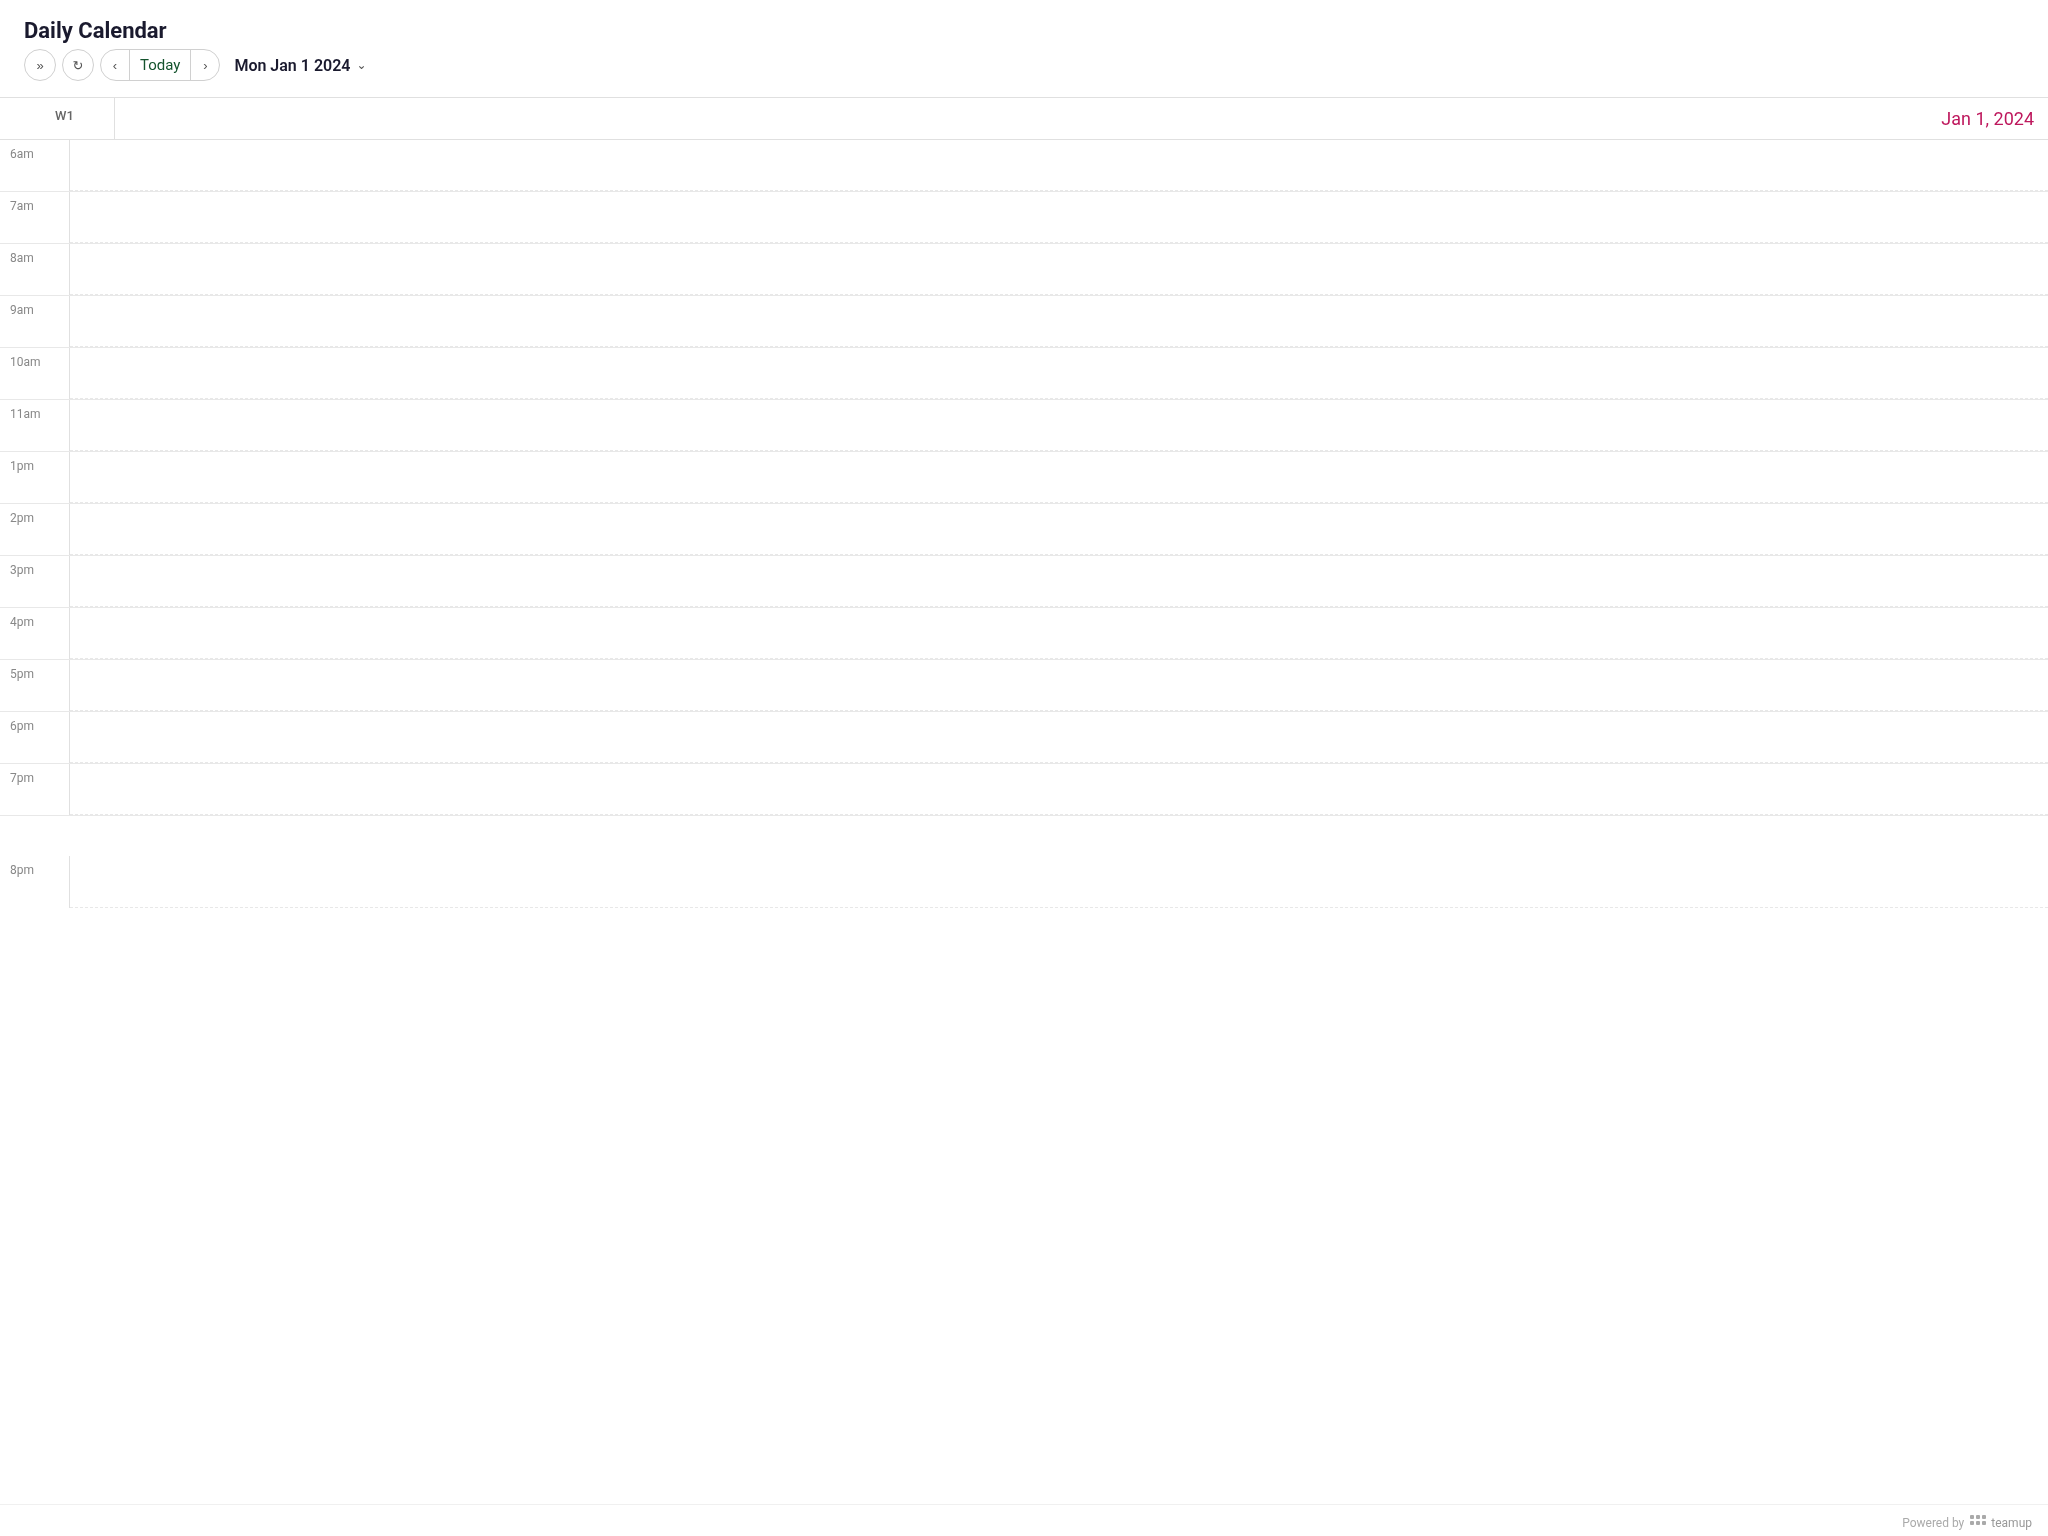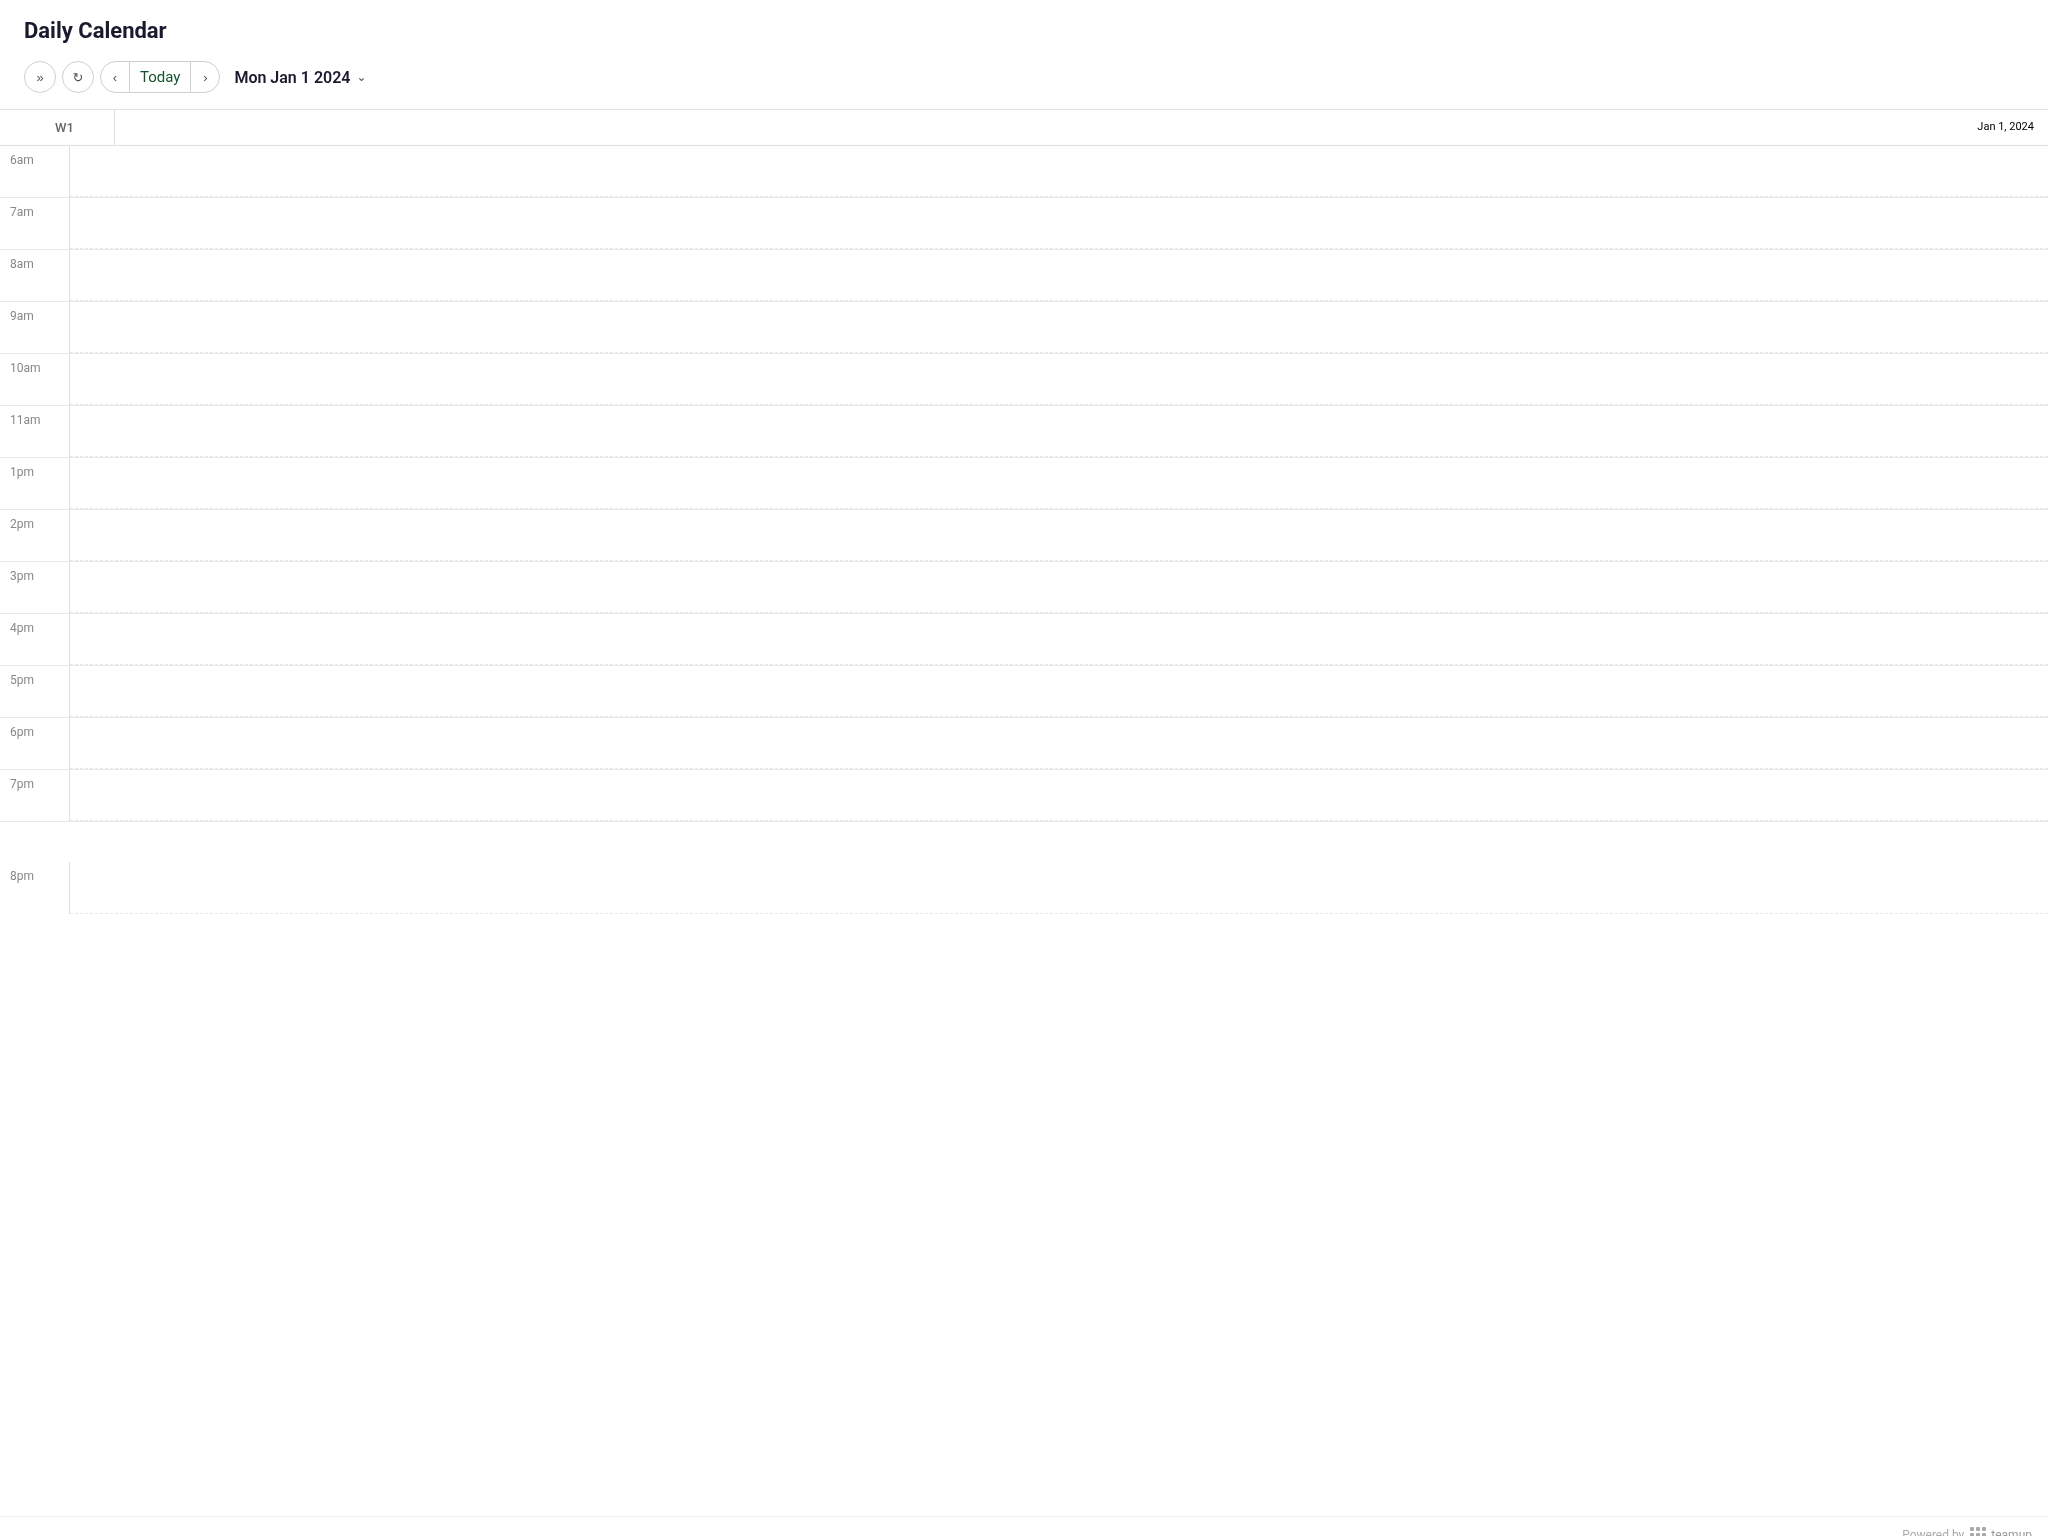--- a/index.html
+++ b/index.html
@@ -17,21 +17,20 @@
 
     .app-header {
       padding: 18px 24px 10px 24px;
       border-bottom: 1px solid #e0e0e0;
     }
 
     .app-title {
       font-size: 22px;
       font-weight: 700;
       color: #1a1a2e;
-      margin-bottom: 12px;
     }
 
     .toolbar {
       display: flex;
       align-items: center;
       gap: 6px;
       padding: 6px 0;
     }
 
     .toolbar-btn {
@@ -128,22 +127,22 @@
       font-size: 13px;
       color: #666;
       border-right: 1px solid #e0e0e0;
       font-weight: 500;
       margin-left: 45px;
     }
 
     .date-header-cell {
       flex: 1;
       padding: 10px 14px;
-      font-size: 11px;
-      color: #000000;
+      font-size: 18px;
+      color: #be185d;
       text-align: right;
     }
 
     .time-grid {
       display: flex;
       flex-direction: column;
       flex: 1;
     }
 
     .time-row {

